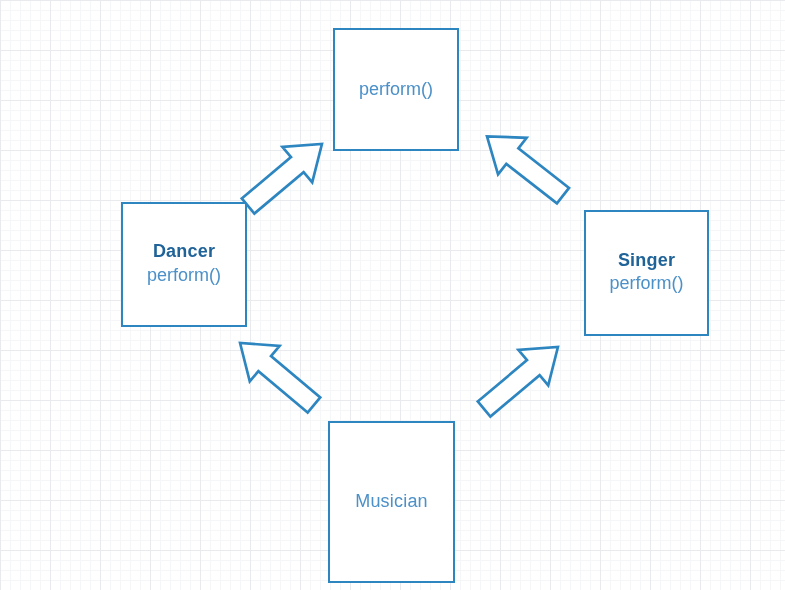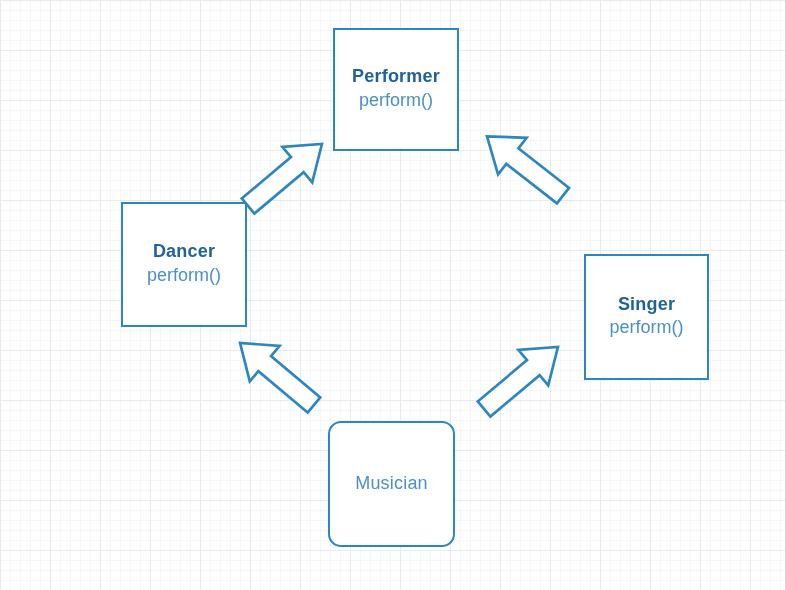--- a/index.html
+++ b/index.html
@@ -39,22 +39,22 @@
     font-weight:400;
   }
   .node .method{
     color:var(--method, #4b90c8);
     font-size:18px;
     line-height:1.4;
     text-align:center;
   }
   .node-performer{left:333px;top:28px;width:126px;height:123px;}
   .node-dancer{left:121px;top:202px;width:126px;height:125px;}
-  .node-singer{left:584px;top:210px;width:125px;height:126px;margin-top:44px;}
-  .node-musician{left:328px;top:421px;width:127px;height:126px;border-radius:13px;}
+  .node-singer{left:584px;top:210px;width:125px;height:126px;}
+  .node-musician{left:328px;top:421px;width:127px;height:162px;}
   .arrow{
     position:absolute;
     width:100px;height:50px;
     overflow:visible;
   }
   .arrow polygon{
     fill:#ffffff;
     stroke:var(--stroke, #2e86c1);
     stroke-width:3;
     stroke-linejoin:miter;
@@ -63,21 +63,20 @@
   .arrow-2{left:475px;top:141px;transform:rotate(-142deg);}
   .arrow-3{left:227px;top:349px;transform:rotate(-140deg);}
   .arrow-4{left:471px;top:353px;transform:rotate(-40deg);}
 </style>
 </head>
 <body>
 
 <div class="canvas">
 
   <div class="node node-performer">
-    <div class="title">Performer</div>
     <div class="method">perform()</div>
   </div>
 
   <div class="node node-dancer">
     <div class="title">Dancer</div>
     <div class="method">perform()</div>
   </div>
 
   <div class="node node-singer">
     <div class="title">Singer</div>

